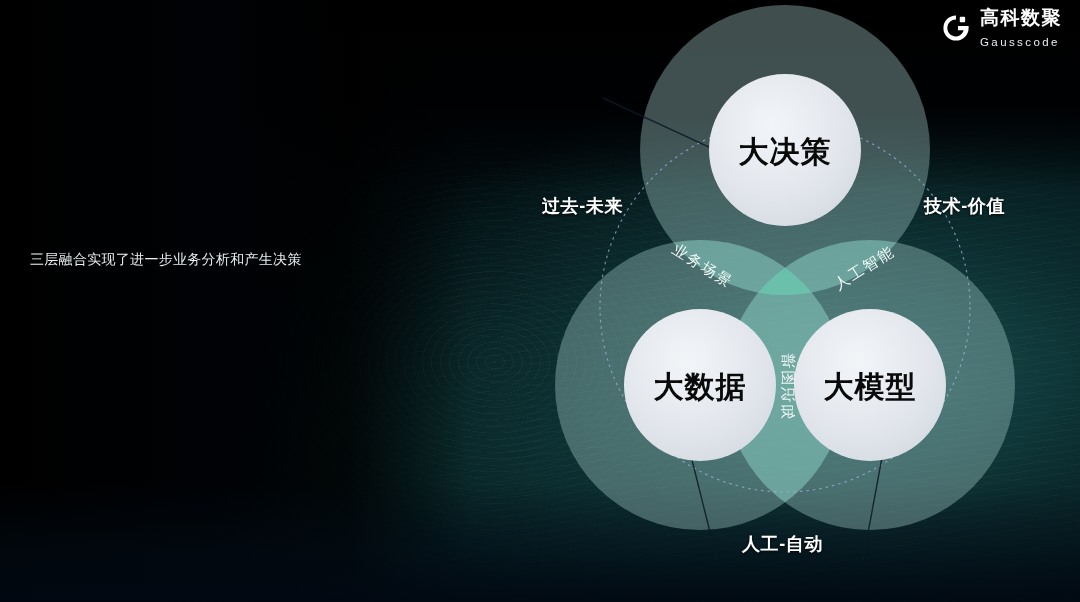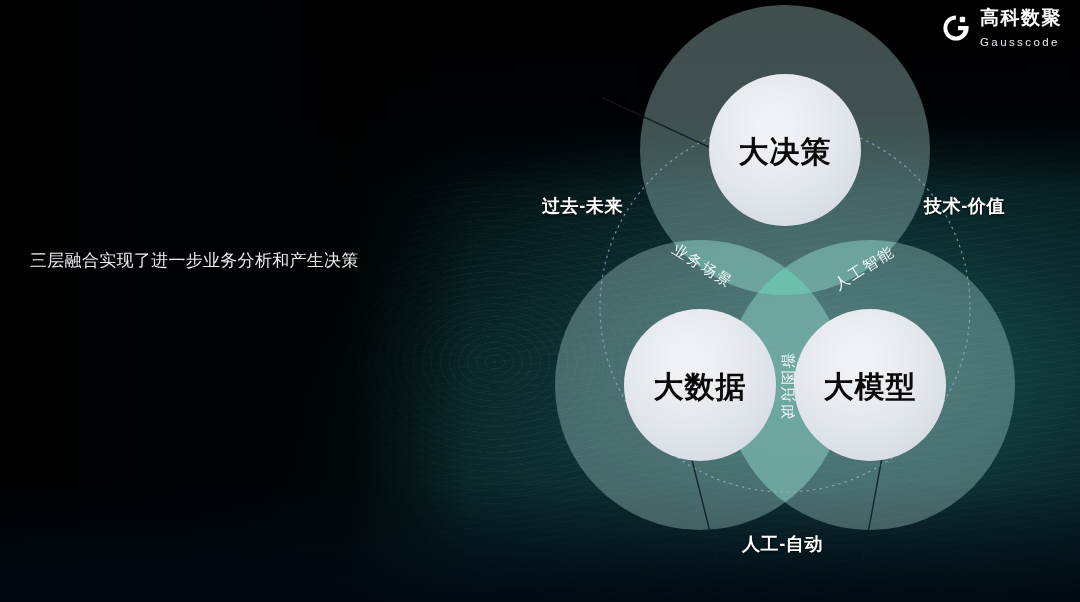--- a/index.html
+++ b/index.html
@@ -114,21 +114,21 @@
     color: #9fe8d1;
     font-size: 31px;
     font-weight: 700;
     letter-spacing: 0.5px;
     line-height: 1.15;
     margin: 0 0 14px 0;
     white-space: nowrap;
   }
   .copy-line {
     color: #e9eef0;
-    font-size: 17px;
+    font-size: 14px;
     font-weight: 400;
     line-height: 1.1;
     margin: 0 0 17px 0;
     letter-spacing: 0.3px;
   }
 
   
   .venn {
     position: absolute;
     left: 485px;

